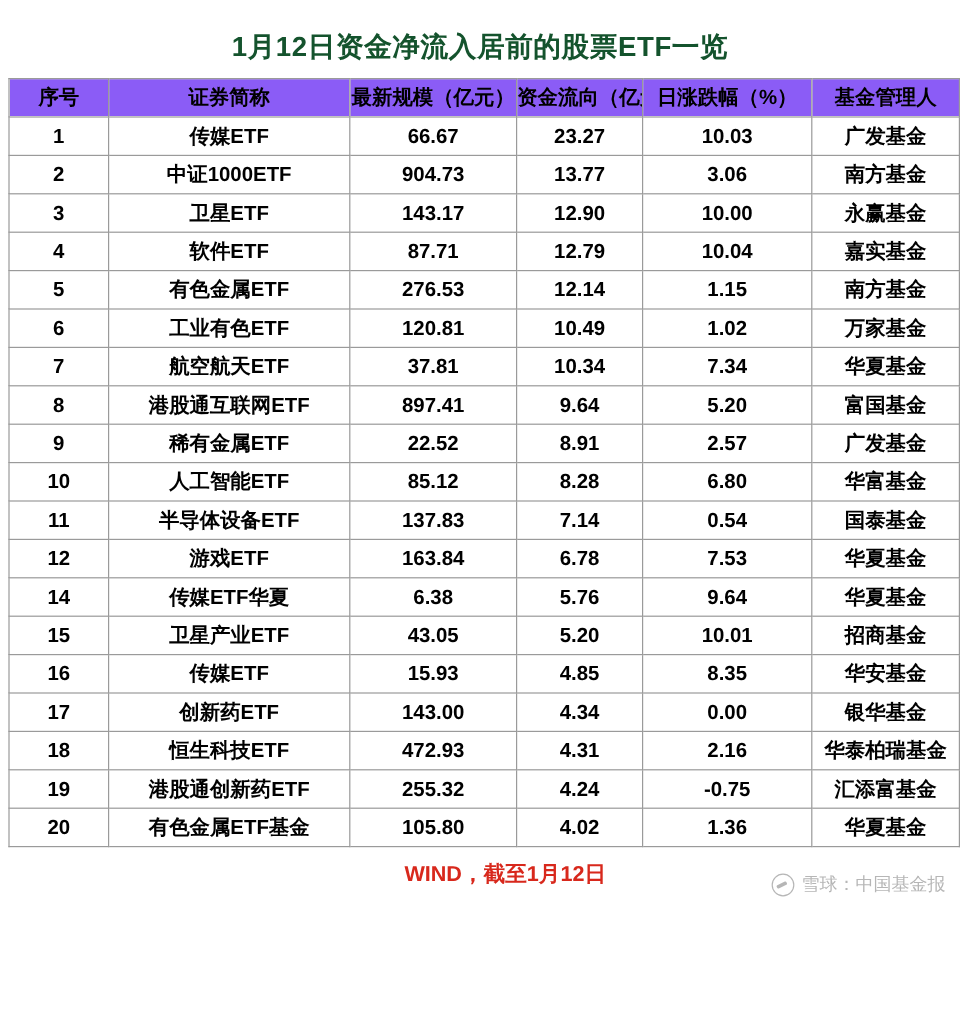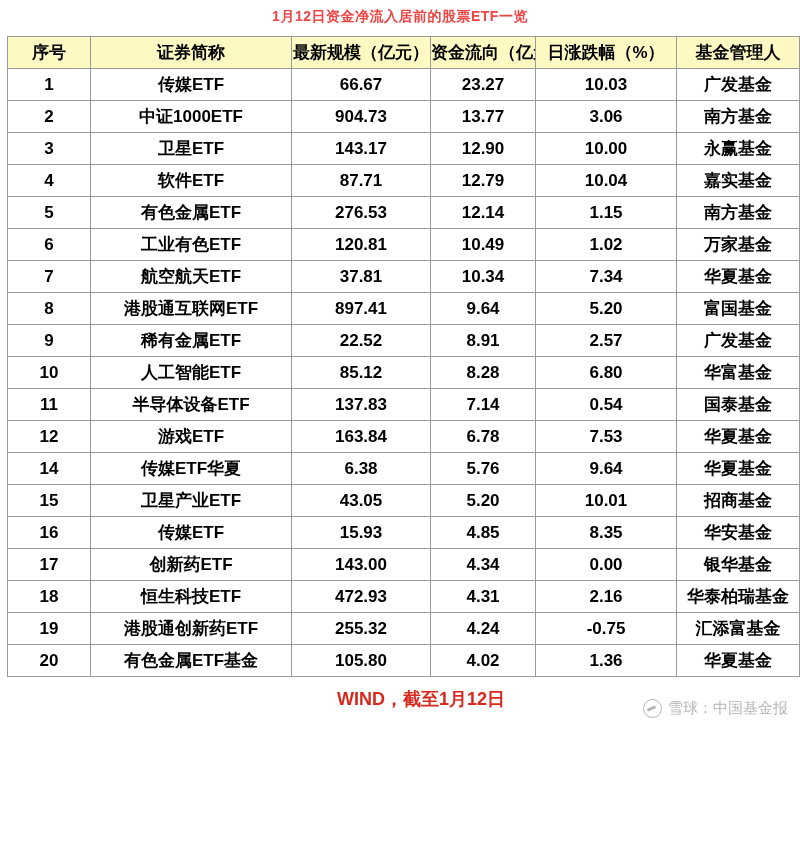--- a/index.html
+++ b/index.html
@@ -14,46 +14,47 @@
     overflow: hidden;
   }
   .page {
     position: relative;
     width: 800px;
     height: 841px;
     box-sizing: border-box;
   }
   .title {
     text-align: center;
-    font-size: 14px;
+    font-size: 23px;
     font-weight: bold;
-    color: #ef4444;
+    color: #14532d;
     padding: 8px 0 10px 0;
     letter-spacing: 0.5px;
+    margin-top: 16px;
   }
   table.etf {
     border-collapse: collapse;
     width: 786px;
     margin: 0 7px;
     table-layout: fixed;
   }
   table.etf td, table.etf th {
     border: 1px solid #9a9a9a;
     text-align: center;
     font-size: 17px;
     font-weight: bold;
     color: #000000;
     padding: 0;
     height: 31px;
     line-height: 31px;
     white-space: nowrap;
     overflow: hidden;
   }
   thead th {
-    background: #fef9c3;
+    background: #8b5cf6;
     height: 100px;
     line-height: 24px;
     font-size: 17.5px;
     vertical-align: middle;
     padding: 2px 2px;
     white-space: normal;
   }
   .col-idx   { width: 82px; }
   .col-name  { width: 200px; }
   .col-scale { width: 138px; }

